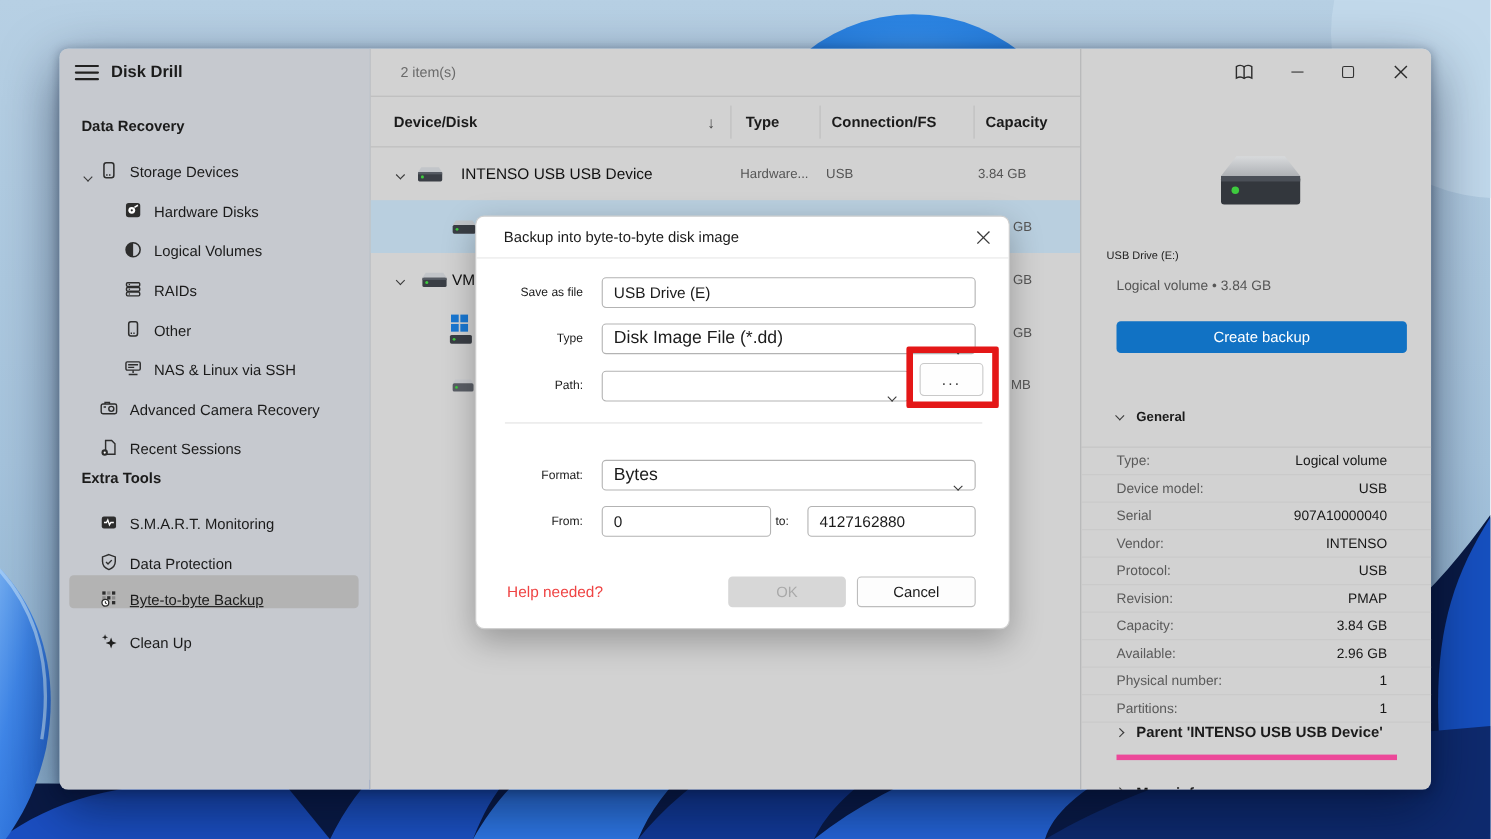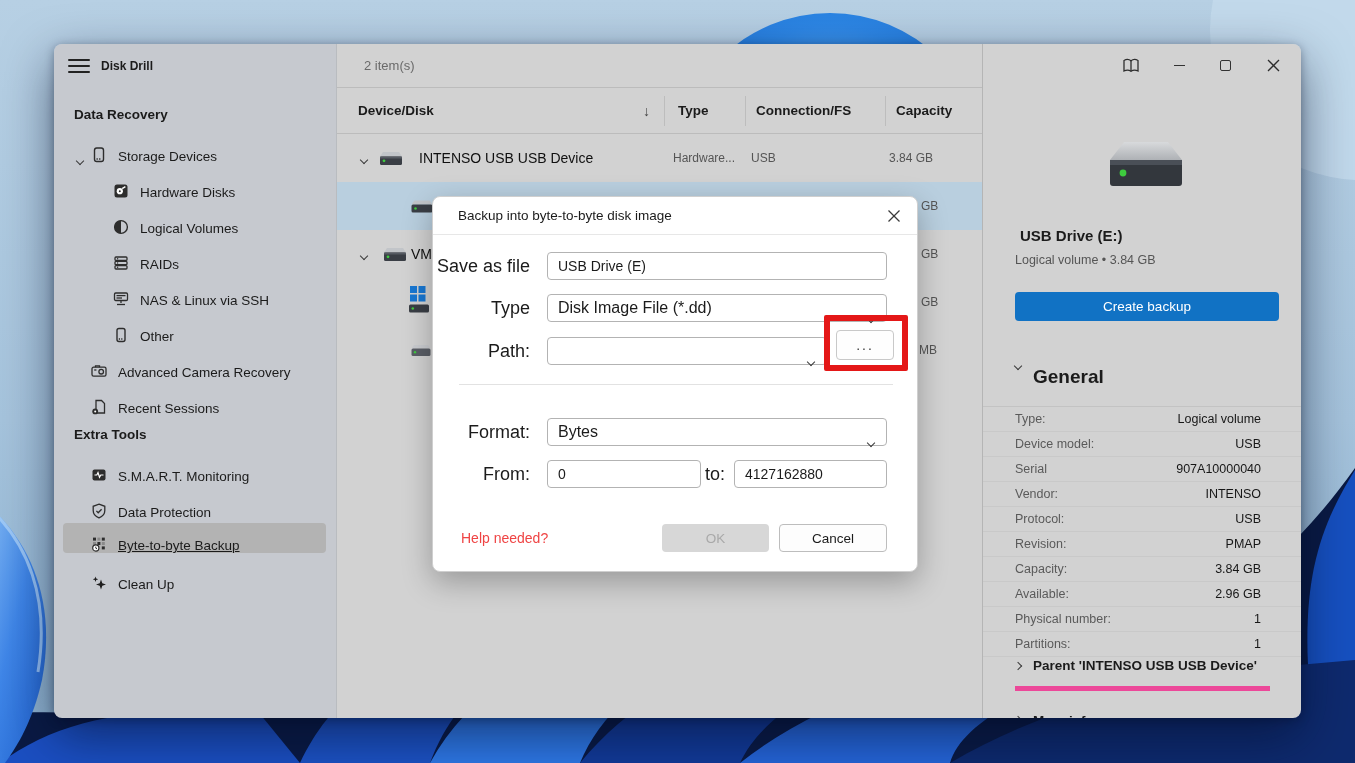--- a/index.html
+++ b/index.html
@@ -11,21 +11,21 @@
   
   .window { position:absolute; left:54px; top:44px; width:1247px; height:674px;
     border-radius:8px; overflow:hidden; display:flex;
     box-shadow:0 18px 50px rgba(4,12,38,.55), 0 2px 10px rgba(4,12,38,.35); }
 
   
   .sidebar { width:282px; background:#c6c9cf; flex:none; position:relative; }
   .side-titlebar { height:43px; display:flex; align-items:center; padding-left:14px; }
   .hamburger { width:22px; height:14px; display:inline-flex; flex-direction:column; justify-content:space-between; cursor:pointer; }
   .hamburger i { display:block; height:2px; background:#222; border-radius:1px; }
-  .app-title { font-size:12px; font-weight:700; margin-left:11px; }
+  .app-title { font-size:15px; font-weight:700; margin-left:11px; }
   .side-section-label { margin:15px 0 0 20px; height:26px; line-height:26px; font-size:13.5px; font-weight:700; }
   .side-section-label.second { margin-top:6px; }
   .side-item { height:36px; display:flex; align-items:flex-end; font-size:13.5px; cursor:pointer; }
   .side-item .chev-cell { width:20px; margin-left:16px; display:flex; justify-content:center; }
   .side-item.lvl0-noexp { padding-left:36px; }
   .side-item.lvl1 { padding-left:58px; }
   .side-item .sicon { width:18px; height:18px; margin-right:10px; flex:none; display:inline-flex; }
   .side-item.selected { height:30px; margin:3px 10px 3px 9px; padding-left:27px; background:#b3b3b3; border-radius:4px;text-decoration:underline; }
   .silabel { white-space:nowrap; }
 
@@ -44,47 +44,47 @@
   .sort-arrow { font-size:14px; color:#444; font-weight:400; }
   .trow { position:relative; height:48px; }
   .trow.selected { background:#b9cfdf; }
   .rcell { position:absolute; top:0; height:48px; line-height:48px; }
   .rname { font-size:14px; color:#101010; white-space:nowrap; }
   .rsub { font-size:12px; color:#555; }
   .ric { display:inline-flex; position:absolute; }
 
   
   .panel { width:319px; flex:none; background:#d2d2d2; border-left:1px solid #b5b5b5; position:relative; font-size:12.5px; }
-  .pname { position:absolute; left:37px; top:183px; font-size:15px; font-weight:700; }
+  .pname { position:absolute; left:23px; top:183px; font-size:10px; font-weight:400; }
   .psub { position:absolute; left:32px; top:209px; font-size:12.5px; color:#555; }
   .pbtn { position:absolute; left:32px; top:248px; width:264px; height:29px; border:none; border-radius:4px;
     background:#1172c4; color:#fff; font-size:13.5px; font-family:inherit; cursor:pointer; }
-  .psection { position:absolute; left:32px; top:322px; height:26px; display:flex; gap:12px;
-    font-size:19px; font-weight:700; cursor:pointer; }
+  .psection { position:absolute; left:32px; top:322px; height:26px; display:flex; align-items:center; gap:12px;
+    font-size:12px; font-weight:700; cursor:pointer; }
   .plist { position:absolute; left:0; top:362px; width:319px; border-top:1px solid #c3c3c3; }
   .prow { height:25px; display:flex; align-items:center; justify-content:space-between;
     padding:0 41px 0 32px; border-bottom:1px solid #c9c9c9; }
   .prow .pl { color:#5a5a5a; }
   .prow .pv { color:#171717; }
   .plink { position:absolute; left:32px; display:flex; align-items:center; gap:12px; font-size:13.5px; font-weight:700; cursor:pointer; }
   .plink.parent { top:601px; height:46px; border-bottom:5px solid #ec4899; width:255px; }
   .plink.more { top:663px; height:26px; }
 
   
   .winctl { position:absolute; top:0; width:26px; height:43px; display:flex; align-items:center; justify-content:center; cursor:pointer; }
   .glyph-min { width:11px; height:0; border-top:1.6px solid #333; }
   .glyph-max { width:11px; height:11px; border:1.4px solid #333; border-radius:2px; }
 
   
   .dialog { position:absolute; left:378px; top:152px; width:486px; height:376px; background:#fff;
     border-radius:8px; border:1px solid #cfcfcf; box-shadow:0 10px 30px rgba(0,0,0,.28); z-index:5; }
   .dlg-header { height:38px; border-bottom:1px solid #e7e7e7; position:relative; }
   .dlg-title { position:absolute; left:25px; top:0; line-height:38px; font-size:13.5px; }
   .dlg-close { position:absolute; right:16px; top:12px; width:14px; height:14px; cursor:pointer; }
-  .dlg-label { position:absolute; left:0; width:97px; text-align:right; font-size:18px; height:28px; line-height:28px; }
+  .dlg-label { position:absolute; left:0; width:97px; text-align:right; font-size:11px; height:28px; line-height:28px; }
   .dlg-input { position:absolute; height:28px; border:1px solid #b3b3b3; border-radius:4px; background:#fff;
     font-size:14px; font-family:inherit; padding:0 10px; color:#1b1b1b; }
   .dlg-select { position:absolute; height:28px; border:1px solid #b3b3b3; border-radius:4px; background:#fff;
     font-size:16px; line-height:26px; padding-left:10px; cursor:pointer; }
   .sel-chev { position:absolute; right:12px; top:9px; }
   .dlg-divider { position:absolute; left:26px; width:434px; height:1px; background:#e2e2e2; top:187px; }
   .browse-btn { position:absolute; left:403px; top:133px; width:58px; height:30px; background:#fefefe;
     border:1px solid #c9c9c9; border-radius:4px; font-size:14px; letter-spacing:2px; color:#3a3a3a;
     font-family:inherit; cursor:pointer; }
   .red-box { position:absolute; left:391px; top:118px; width:84px; height:56px; border:6px solid #e41717;
@@ -192,39 +192,39 @@
             <circle cx="5.6" cy="4.7" r=".7" fill="#2d2d2d" stroke="none"></circle>
               <circle cx="5.6" cy="9" r=".7" fill="#2d2d2d" stroke="none"></circle>
               <circle cx="5.6" cy="13.3" r=".7" fill="#2d2d2d" stroke="none"></circle>
             </svg>
         </span>
         <span class="silabel">RAIDs</span>
       </div>
 
       <div class="side-item lvl1">
         <span class="sicon">
+          <svg viewBox="0 0 18 18" width="18" height="18" fill="none" stroke="#2d2d2d" stroke-width="1.4">
+            <rect x="5" y="2.5" width="8" height="13" rx="2"></rect>
+              <line x1="6.8" y1="13" x2="11.2" y2="13" stroke-dasharray="1.2 1.2"></line>
+            </svg>
+        </span>
+        <span class="silabel">Other</span>
+      </div>
+
+      <div class="side-item lvl1">
+        <span class="sicon">
           <svg viewBox="0 0 18 18" width="18" height="18" fill="none" stroke="#2d2d2d" stroke-width="1.3">
             <rect x="2.5" y="3" width="13" height="7.5" rx="1.2"></rect>
               <line x1="4.5" y1="5.6" x2="13.5" y2="5.6"></line>
               <line x1="4.5" y1="8" x2="10" y2="8"></line>
             <line x1="9" y1="10.5" x2="9" y2="13"></line>
               <line x1="5" y1="14.5" x2="13" y2="14.5"></line>
             </svg>
         </span>
         <span class="silabel">NAS &amp; Linux via SSH</span>
-      </div>
-
-      <div class="side-item lvl1">
-        <span class="sicon">
-          <svg viewBox="0 0 18 18" width="18" height="18" fill="none" stroke="#2d2d2d" stroke-width="1.4">
-            <rect x="5" y="2.5" width="8" height="13" rx="2"></rect>
-              <line x1="6.8" y1="13" x2="11.2" y2="13" stroke-dasharray="1.2 1.2"></line>
-            </svg>
-        </span>
-        <span class="silabel">Other</span>
       </div>
 
       <div class="side-item lvl0-noexp">
         <span class="sicon">
           <svg viewBox="0 0 18 18" width="18" height="18" fill="none" stroke="#2d2d2d" stroke-width="1.3">
             <rect x="2" y="5.2" width="14" height="9" rx="1.6"></rect>
               <path d="M5.5 5.2 V3.8 h4 v1.4"></path>
             <circle cx="11.2" cy="9.7" r="2.3"></circle>
               <line x1="4.2" y1="8" x2="6.4" y2="8"></line>
             </svg>

